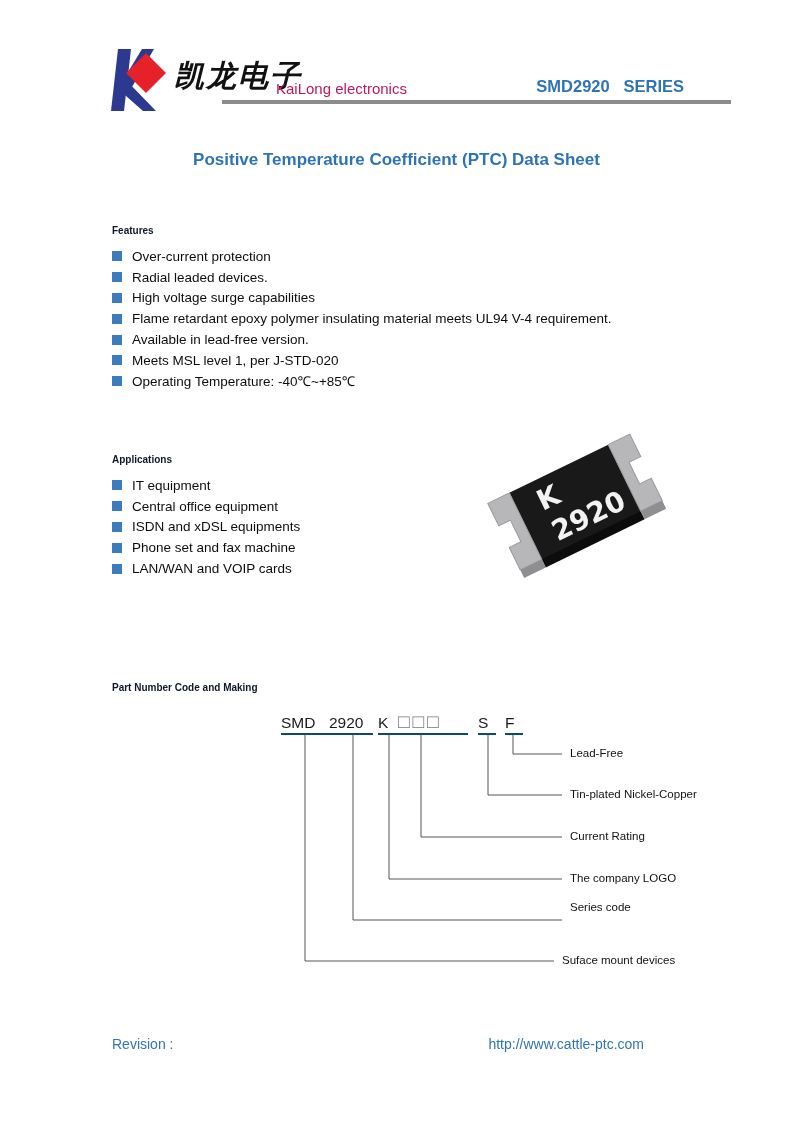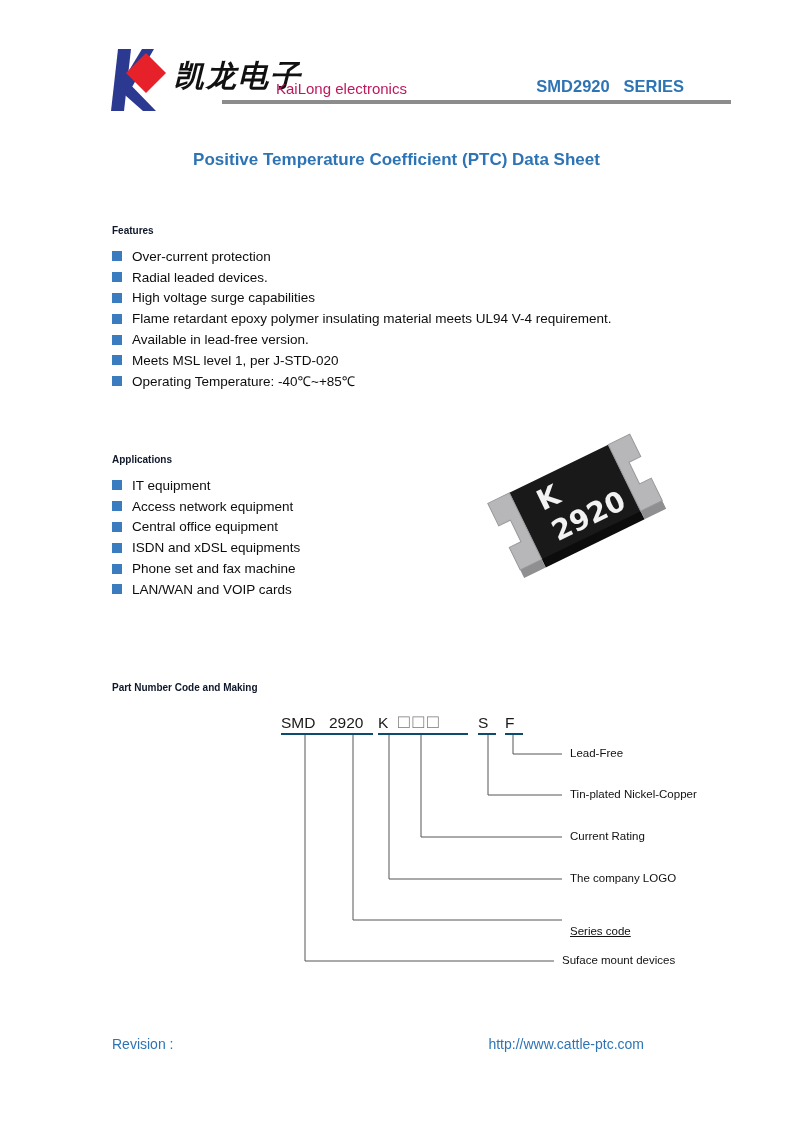--- a/index.html
+++ b/index.html
@@ -140,24 +140,20 @@
   </div>
 
   <div class="sec-h h-apps">Applications</div>
   <div class="blist l-apps">
     <div class="li">
       <span class="bullet"></span>
       <span>IT equipment</span>
     </div>
     <div class="li">
       <span class="bullet"></span>
-      <span>Access network equipment</span>
-    </div>
-    <div class="li">
-      <span class="bullet"></span>
       <span>Central office equipment</span>
     </div>
     <div class="li">
       <span class="bullet"></span>
       <span>ISDN and xDSL equipments</span>
     </div>
     <div class="li">
       <span class="bullet"></span>
       <span>Phone set and fax machine</span>
     </div>
@@ -202,20 +198,20 @@
     <div class="seg seg-2920">2920</div>
     <div class="seg seg-k">K</div>
     <div class="seg seg-box">□□□</div>
     <div class="seg seg-s">S</div>
     <div class="seg seg-f">F</div>
 
     <div class="pn-label" style="top:42px;">Lead-Free</div>
     <div class="pn-label" style="top:83px;">Tin-plated Nickel-Copper</div>
     <div class="pn-label" style="top:125px;">Current Rating</div>
     <div class="pn-label" style="top:167px;">The company LOGO</div>
-    <div class="pn-label" style="top:220px;text-decoration:underline;">Series code</div>
+    <div class="pn-label" style="top:196px;">Series code</div>
     <div class="pn-label" style="top:249px; left:500px;">Suface mount devices</div>
   </div>
 
   <div class="footer-rev">Revision :</div>
   <a class="footer-url">http://www.cattle-ptc.com</a>
 
 </div>
 
 </body></html>

